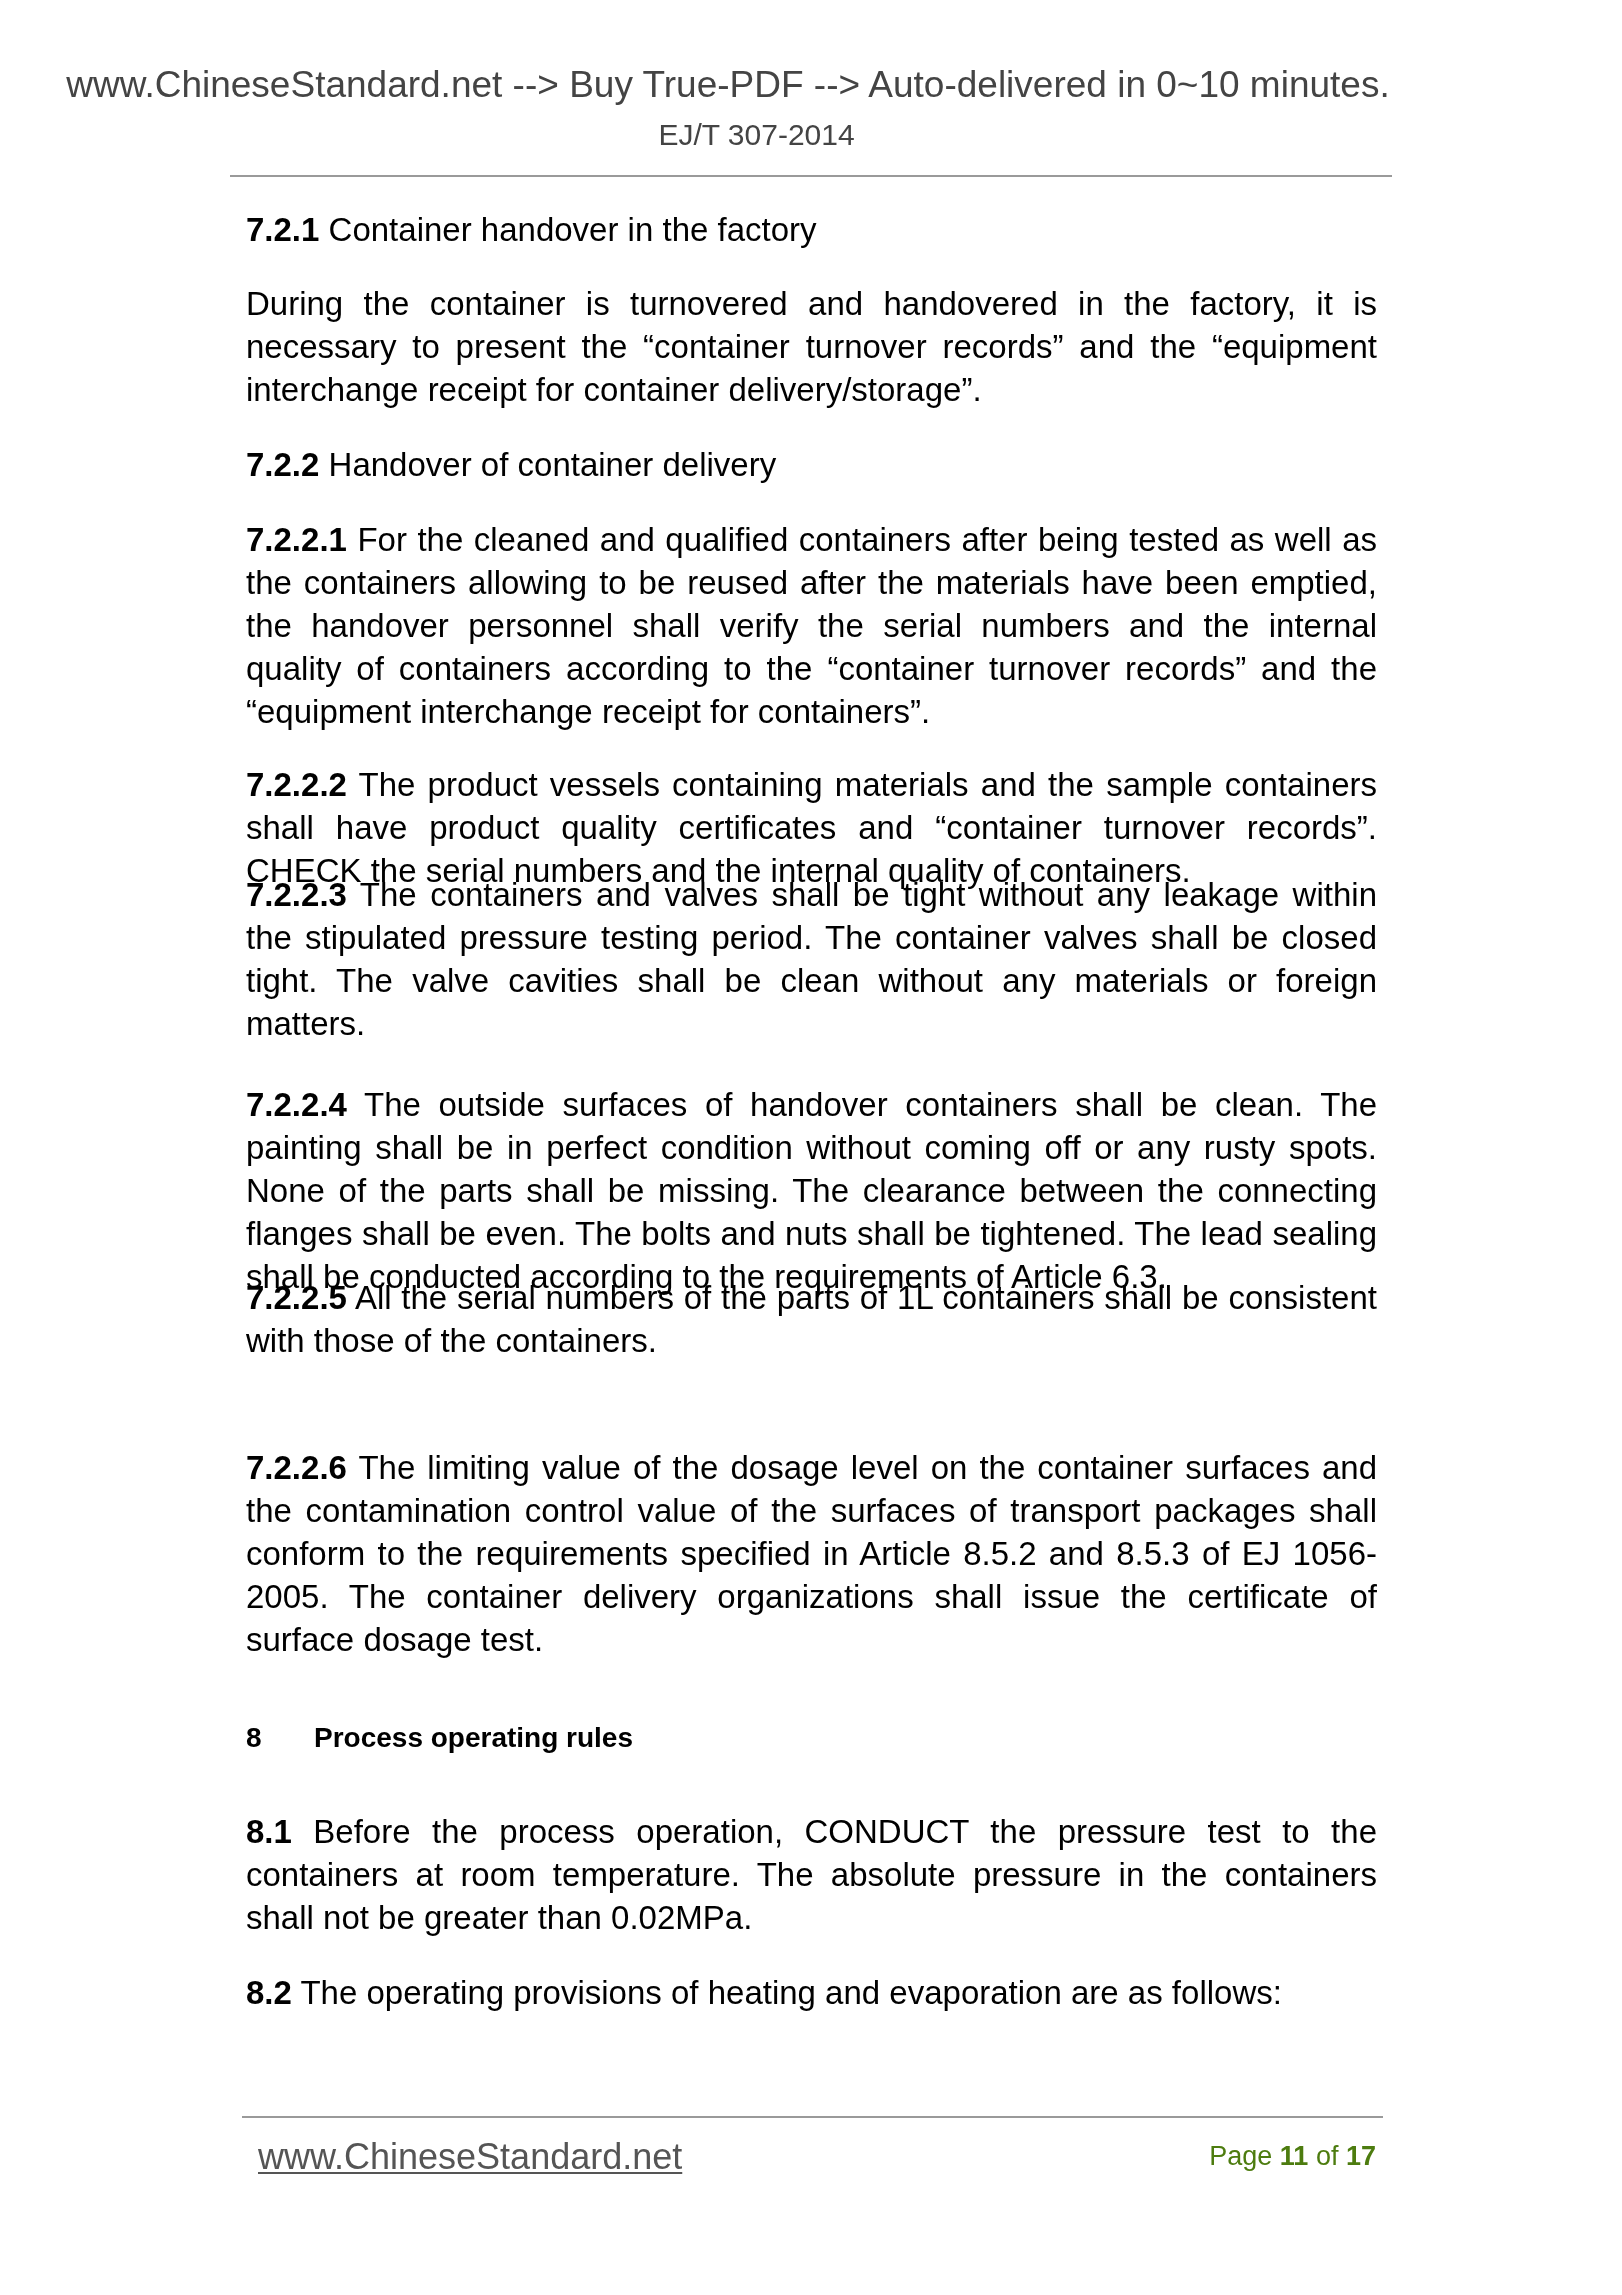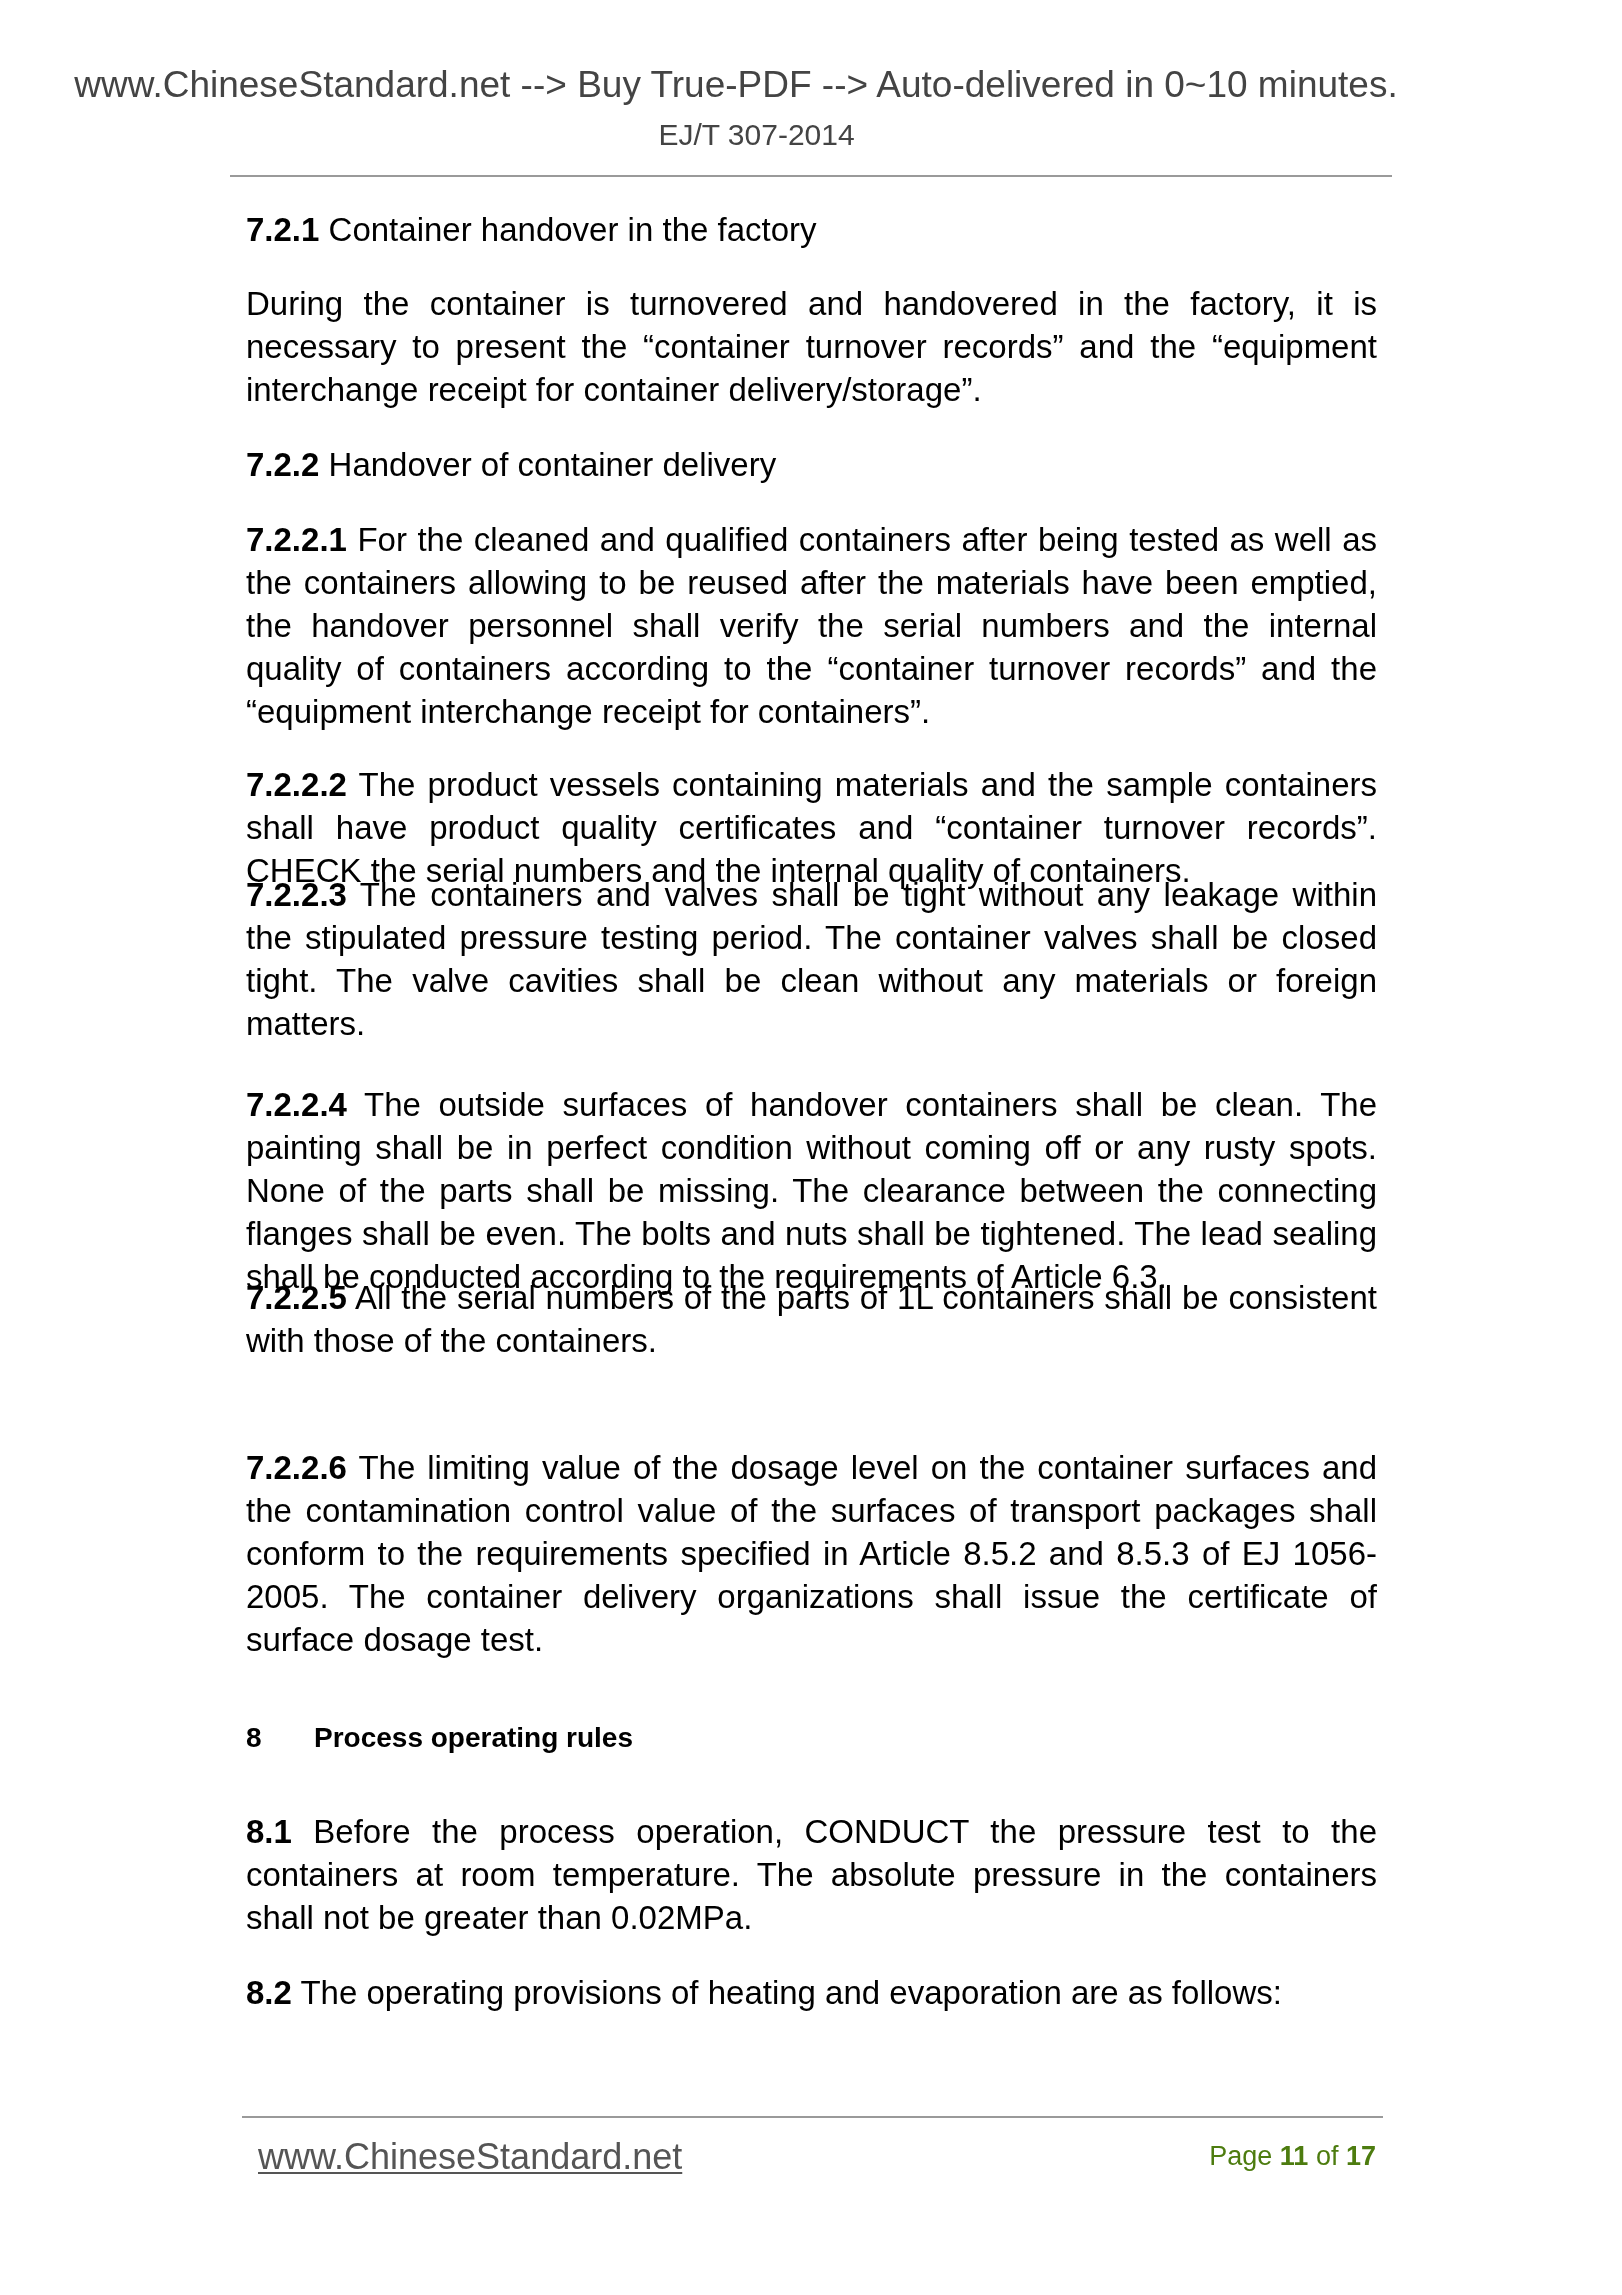--- a/index.html
+++ b/index.html
@@ -10,21 +10,21 @@
   body {
     width: 1623px;
     height: 2295px;
     position: relative;
     overflow: hidden;
     font-family: "Liberation Sans", "DejaVu Sans", sans-serif;
     color: #000000;
   }
   .page-header-line1 {
     position: absolute;
-    left: 8px;
+    left: 0;
     width: 1456px;
     top: 63px;
     font-size: 37px;
     line-height: 43px;
     text-align: center;
     color: #444444;
     white-space: nowrap;
   }
   .page-header-line2 {
     position: absolute;

